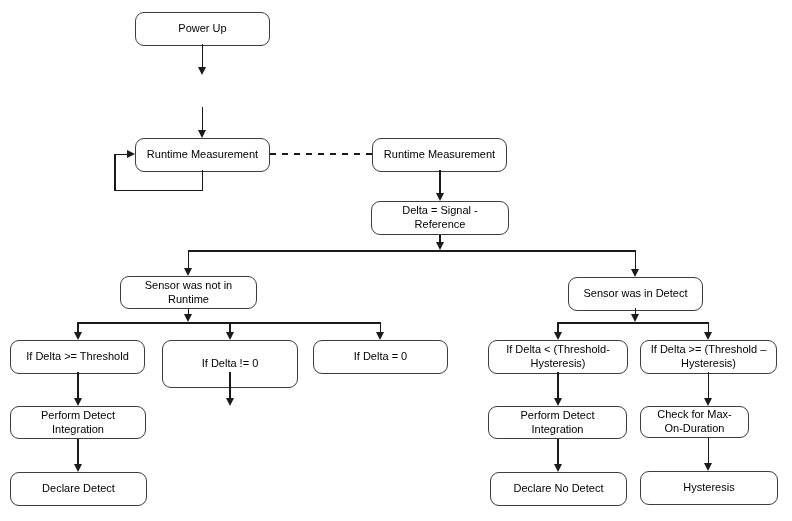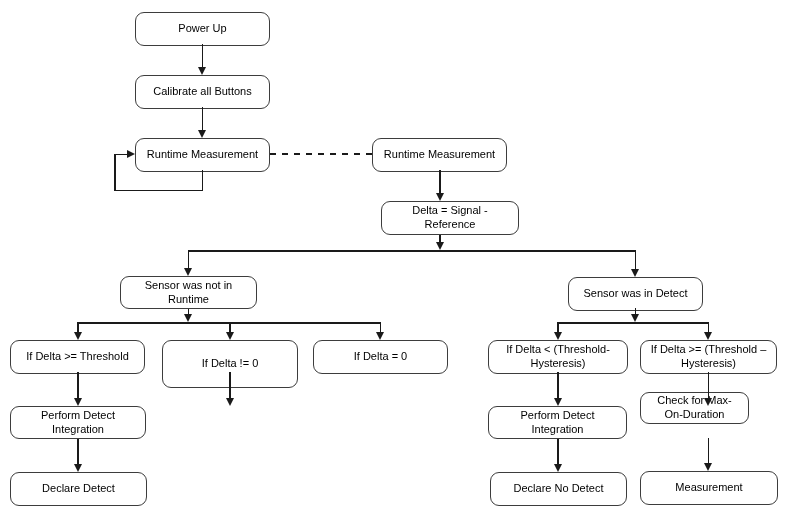--- a/index.html
+++ b/index.html
@@ -19,37 +19,36 @@
   .hline.dashed{height:2px;background:repeating-linear-gradient(90deg,#1a1a1a 0 6px,transparent 6px 12px);}
   .ah-down{position:absolute;width:0;height:0;border-left:4.5px solid transparent;border-right:4.5px solid transparent;border-top:8px solid #1a1a1a;}
   .ah-right{position:absolute;width:0;height:0;border-top:4.5px solid transparent;border-bottom:4.5px solid transparent;border-left:8px solid #1a1a1a;}
 </style>
 </head>
 <body>
 
 <div id="canvas">
 
   <div class="node" style="left:135px;top:12px;width:135px;height:32px">Power Up</div>
-  <div class="node" style="left:135px;top:75px;width:135px;height:32px">Calibrate all Buttons</div>
   <div class="node" style="left:135px;top:138px;width:135px;height:32px">Runtime Measurement</div>
   <div class="node" style="left:372px;top:138px;width:135px;height:32px">Runtime Measurement</div>
-  <div class="node" style="left:381px;top:201px;width:138px;height:34px">Delta = Signal - Reference</div>
+  <div class="node" style="left:371px;top:201px;width:138px;height:34px">Delta = Signal - Reference</div>
   <div class="node wrap2" style="left:120px;top:276px;width:137px;height:33px">Sensor was not in Runtime</div>
   <div class="node" style="left:568px;top:277px;width:135px;height:31px">Sensor was in Detect</div>
   <div class="node" style="left:10px;top:340px;width:135px;height:32px">If Delta &gt;= Threshold</div>
   <div class="node" style="left:162px;top:340px;width:136px;height:48px">If Delta != 0</div>
   <div class="node" style="left:313px;top:340px;width:135px;height:32px">If Delta = 0</div>
   <div class="node" style="left:488px;top:340px;width:140px;height:32px">If Delta &lt; (Threshold-Hysteresis)</div>
   <div class="node" style="left:640px;top:340px;width:137px;height:32px">If Delta &gt;= (Threshold – Hysteresis)</div>
   <div class="node wrap2" style="left:10px;top:406px;width:136px;height:33px">Perform Detect Integration</div>
   <div class="node wrap2" style="left:488px;top:406px;width:139px;height:33px">Perform Detect Integration</div>
-  <div class="node wrap2" style="left:640px;top:392px;width:109px;height:32px">Check for Max-On-Duration</div>
+  <div class="node wrap2" style="left:640px;top:406px;width:109px;height:32px">Check for Max-On-Duration</div>
   <div class="node" style="left:10px;top:472px;width:137px;height:33px">Declare Detect</div>
   <div class="node" style="left:490px;top:472px;width:137px;height:33px">Declare No Detect</div>
-  <div class="node" style="left:640px;top:471px;width:138px;height:33px">Measurement</div>
+  <div class="node" style="left:640px;top:471px;width:138px;height:33px">Hysteresis</div>
 
   <div class="vline" style="left:201.5px;top:44px;height:24px"></div>
   <div class="ah-down" style="left:198px;top:67px"></div>
 
   <div class="vline" style="left:201.5px;top:107px;height:24px"></div>
   <div class="ah-down" style="left:198px;top:130px"></div>
 
   <div class="vline" style="left:439px;top:170px;height:24px"></div>
   <div class="ah-down" style="left:435.5px;top:193px"></div>
 

